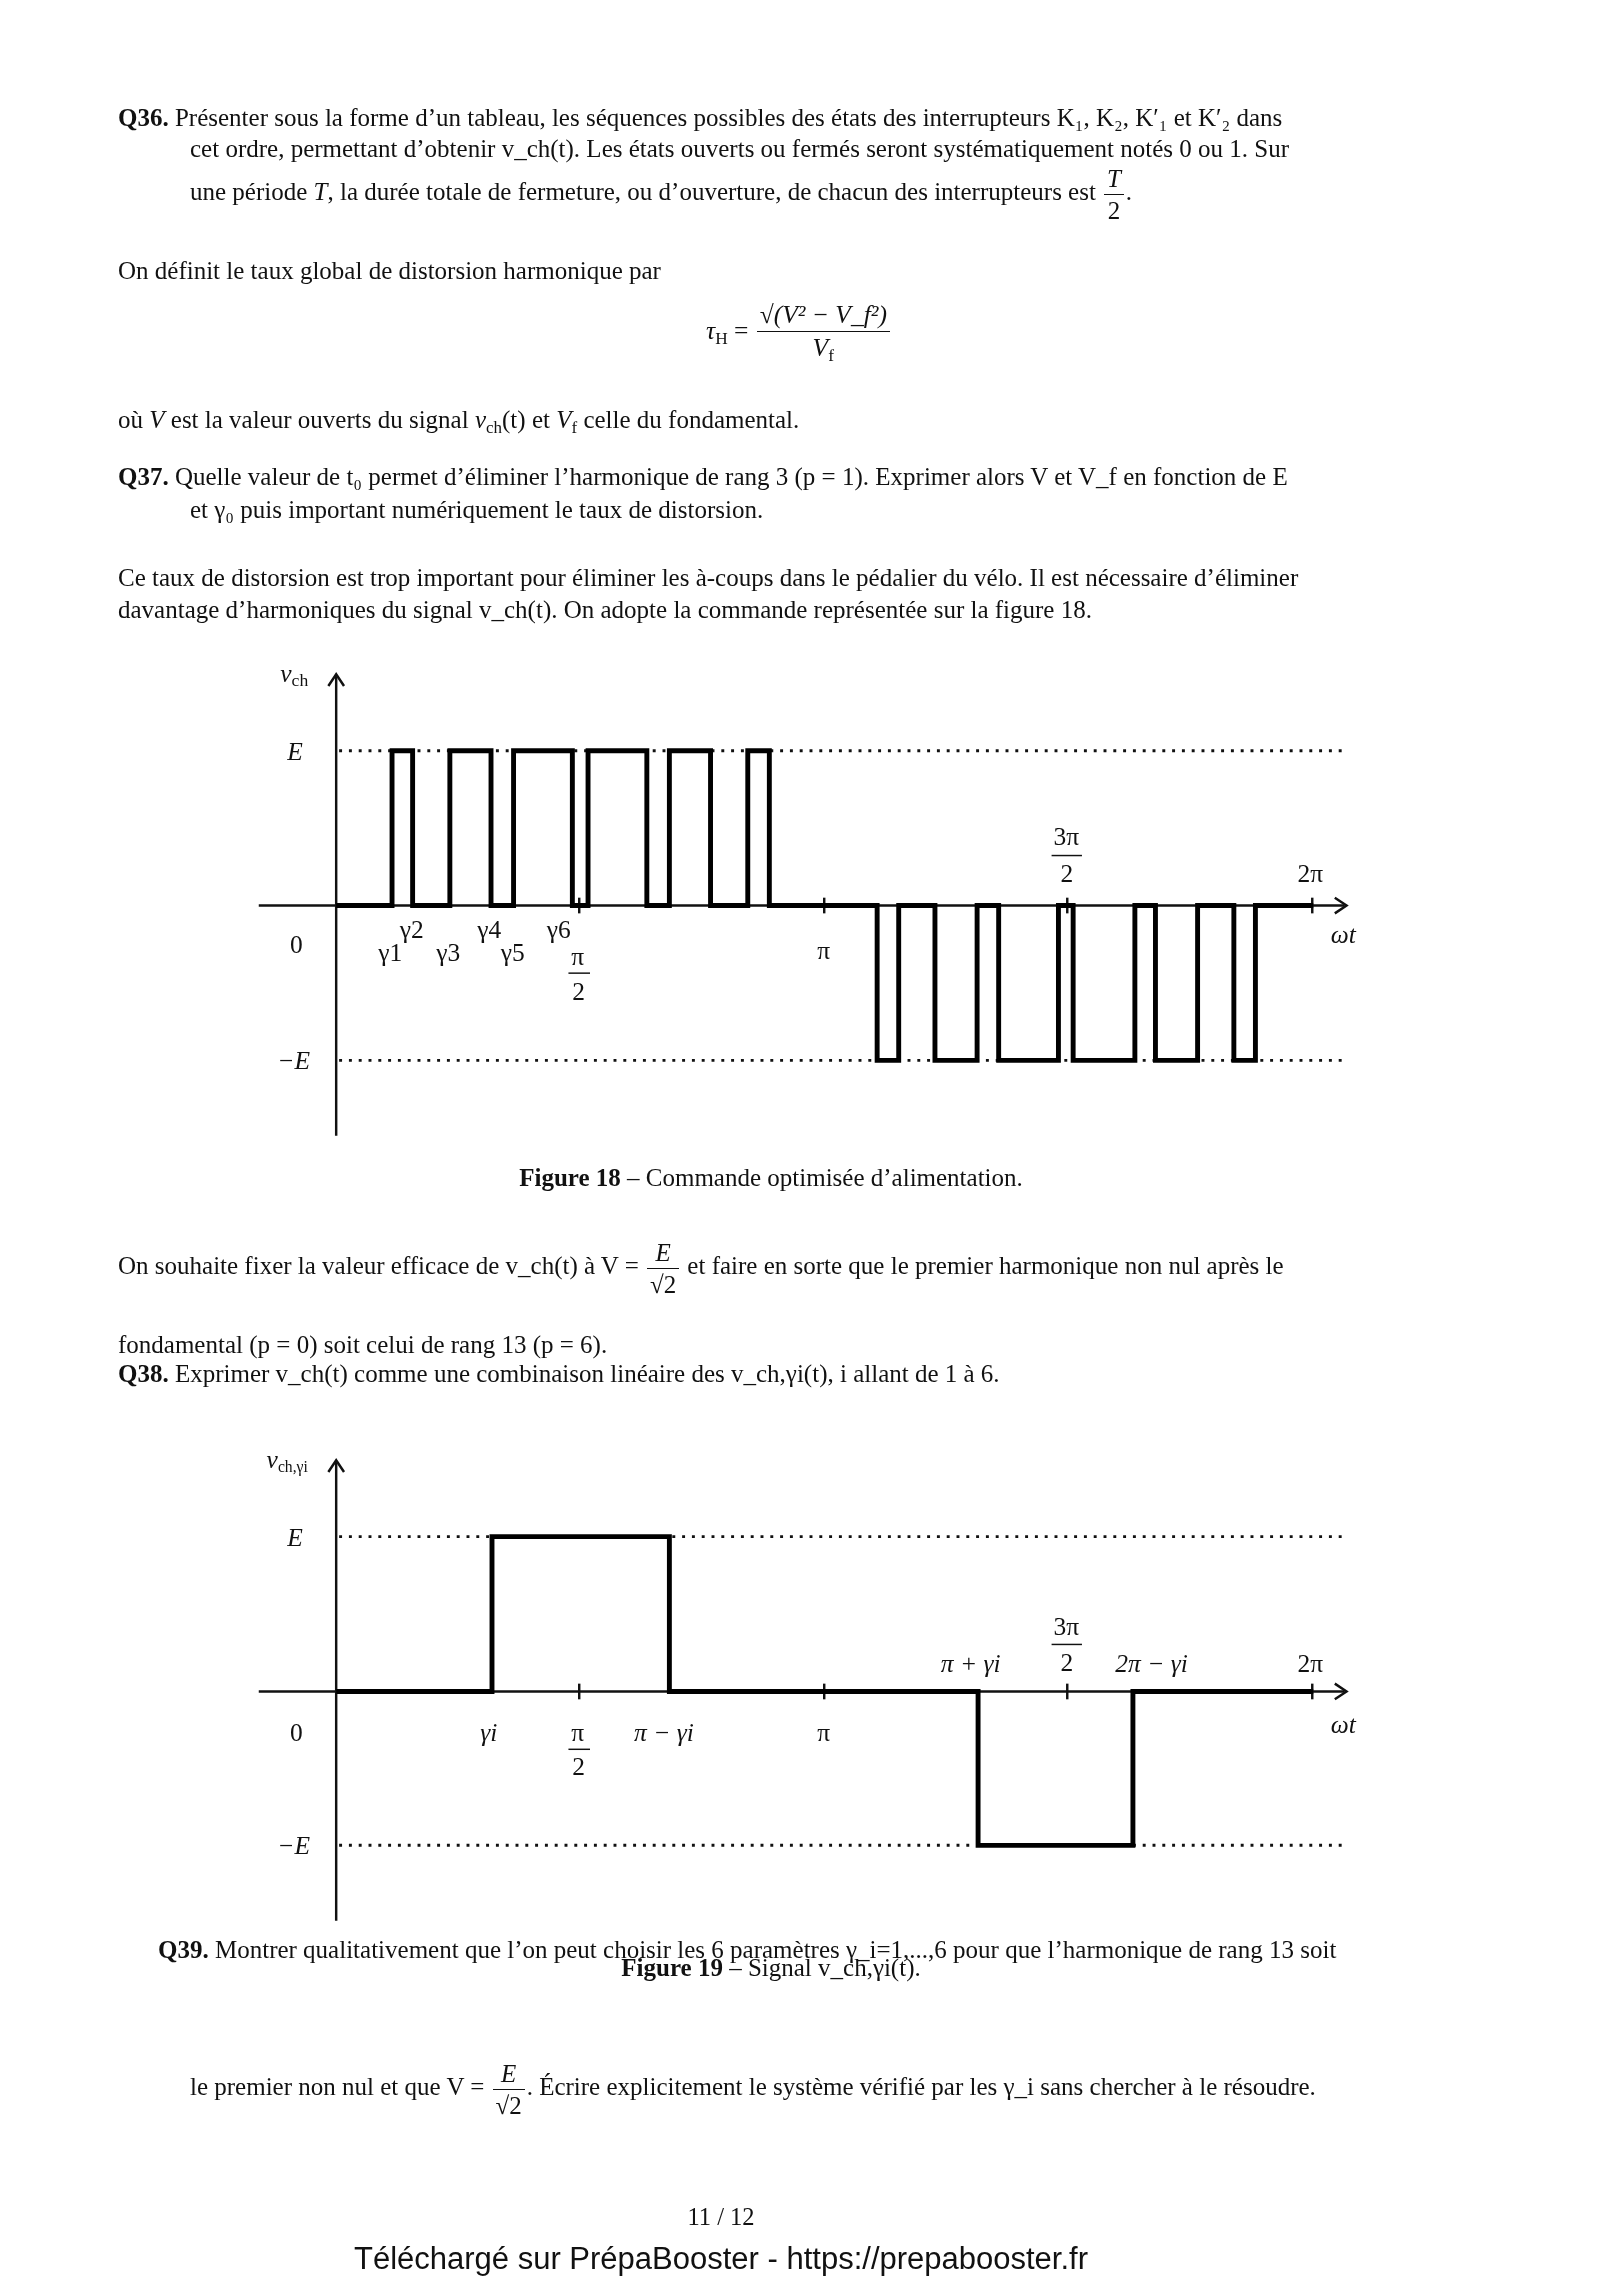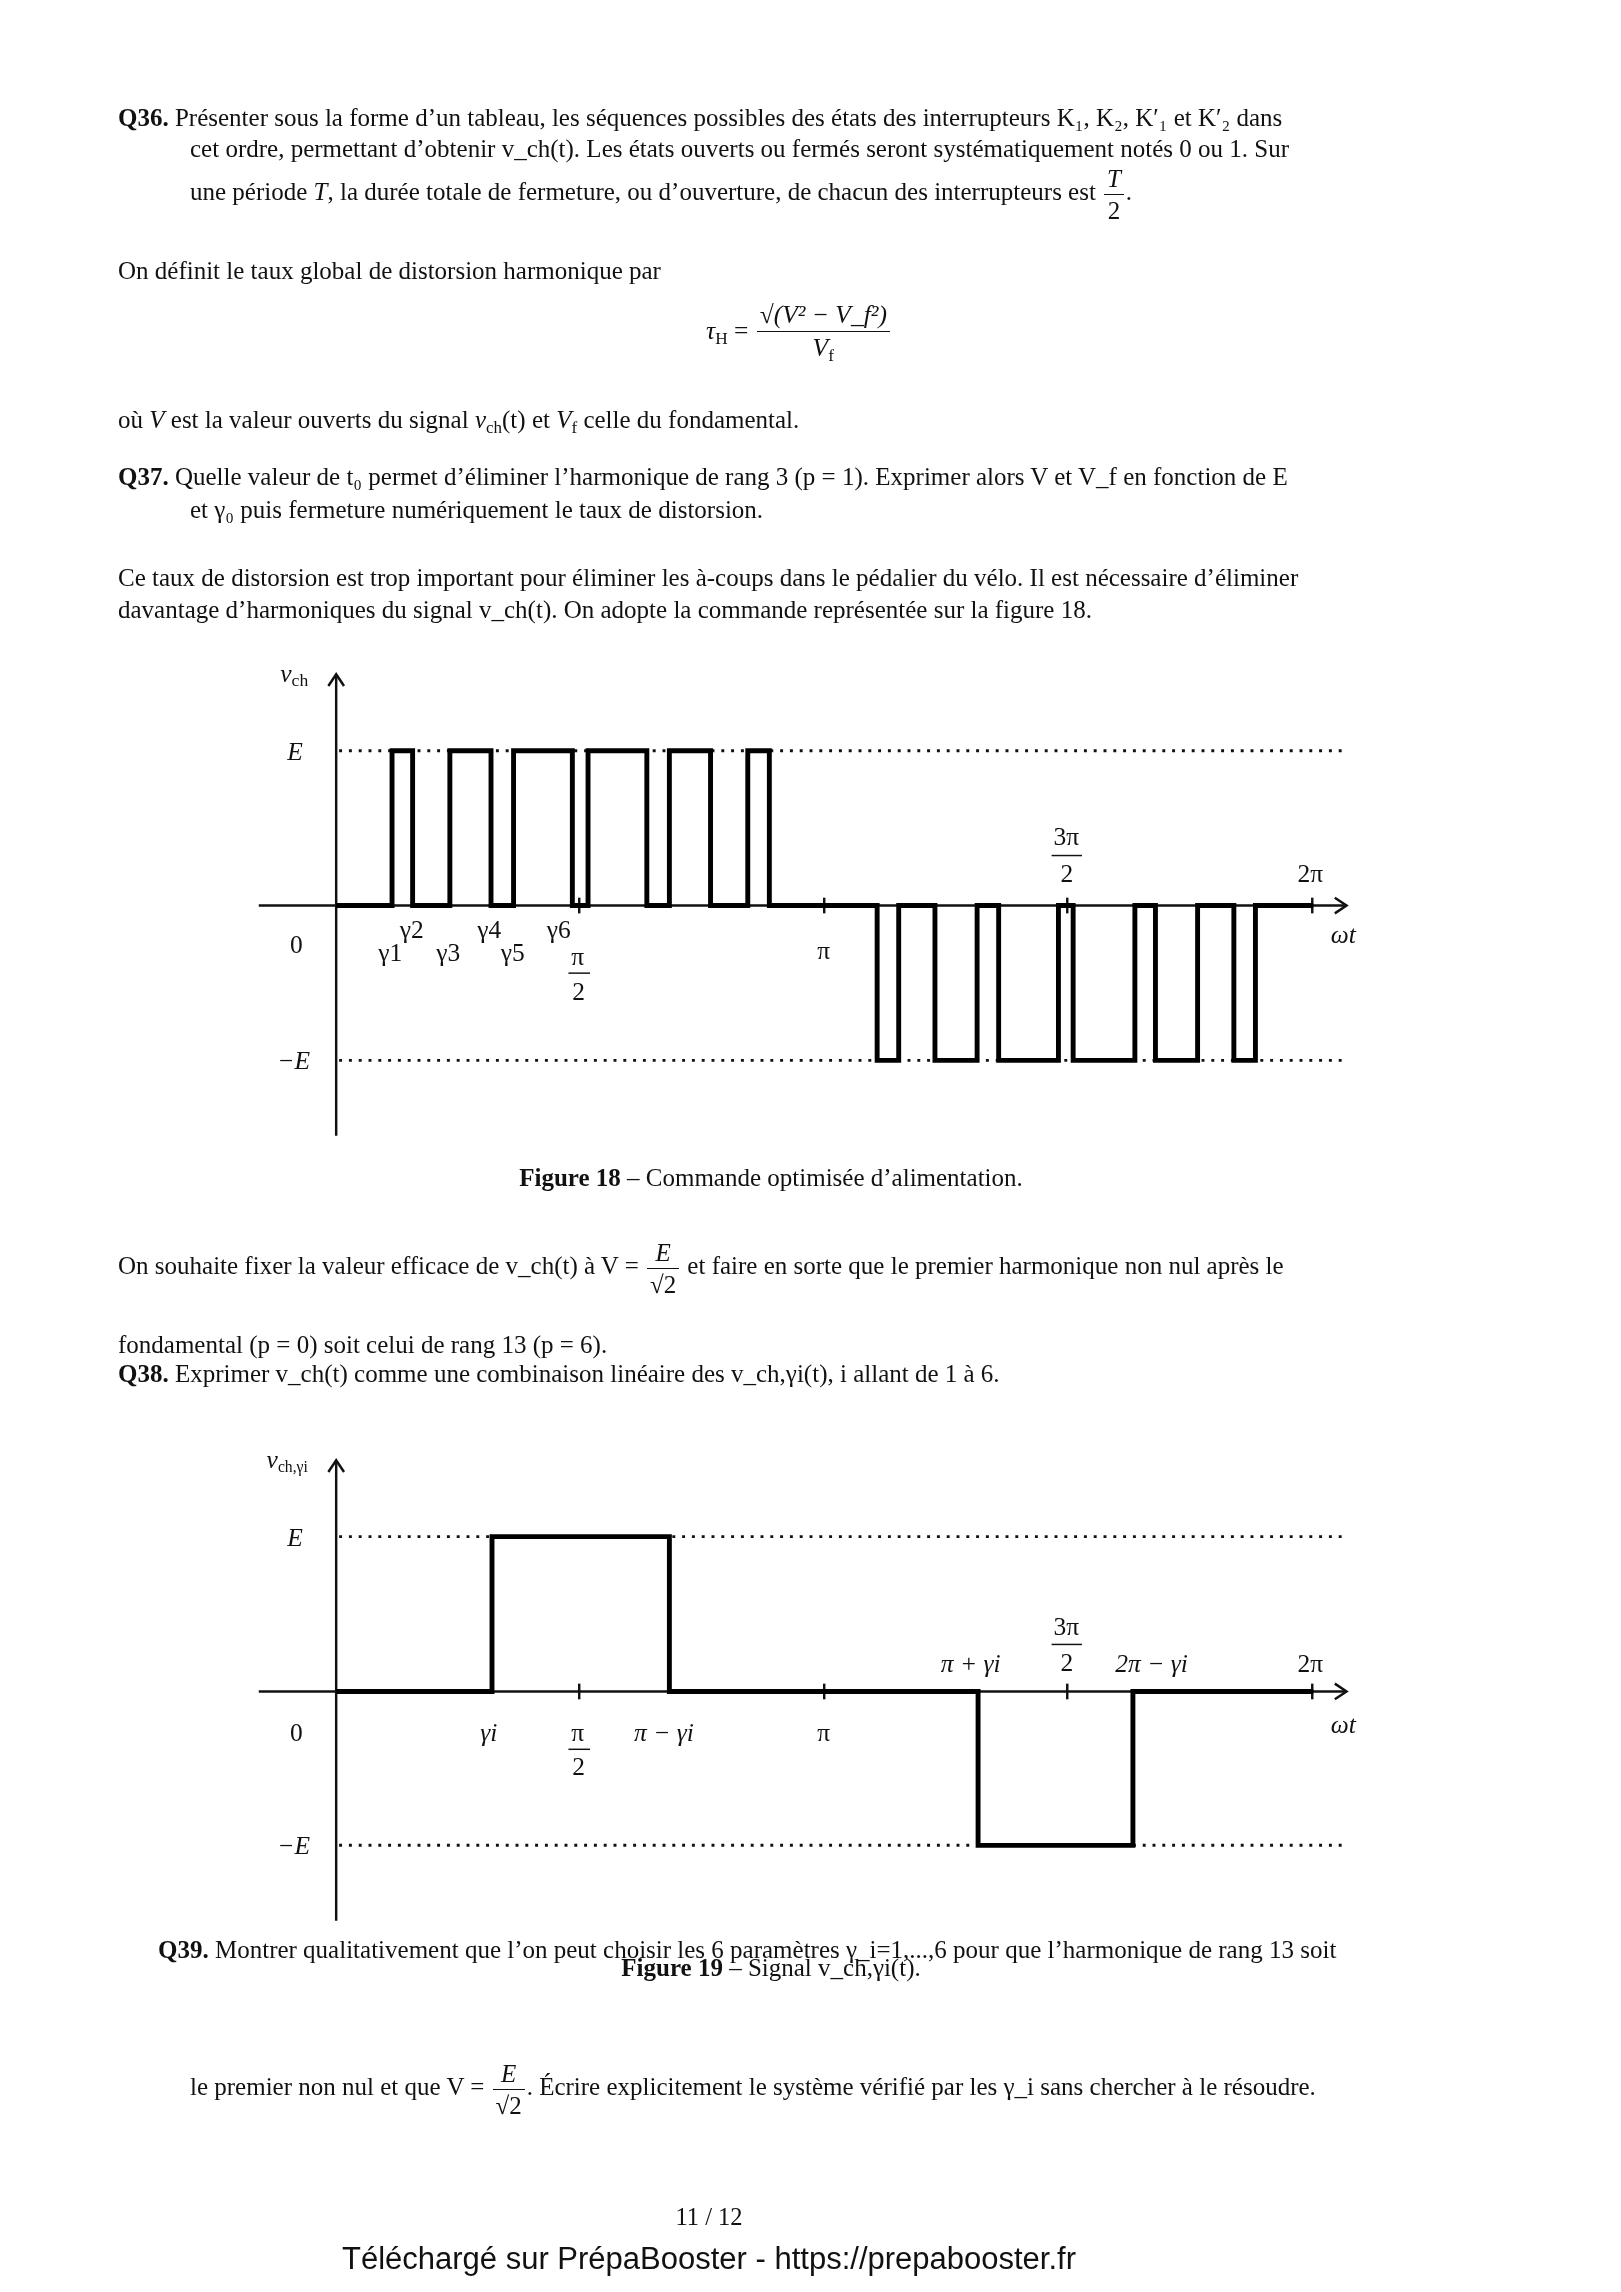--- a/index.html
+++ b/index.html
@@ -8,21 +8,21 @@
   .abs { position:absolute; white-space:nowrap; }
   .line { position:absolute; left:118px; white-space:nowrap; font-family:"Liberation Serif", serif; font-size:25px; }
   .indent { left:190px; }
   .qnum { font-weight:bold; }
   i, .m { font-style:italic; }
   sub { font-size:0.68em; vertical-align:-0.3em; line-height:0; font-style:normal; }
   .frac { display:inline-block; vertical-align:middle; text-align:center; margin:0 2px; }
   .frac > span { display:block; padding:0 2.9px; line-height:1.25em; }
   .frac > span.num { border-bottom:1.4px solid #111; }
   .caption { position:absolute; width:1542px; left:0; text-align:center; font-family:"Liberation Serif", serif; font-size:25px; }
-  .footer { position:absolute; width:1410px; left:4px; text-align:center; }
+  .footer { position:absolute; width:1410px; left:16px; text-align:center; }
   svg text { font-family:"Liberation Serif", serif; font-size:26px; fill:#111; }
   .axis { stroke:#111; stroke-width:2.5; fill:none; }
   .sig { stroke:#000; stroke-width:5; fill:none; stroke-linejoin:miter; }
   .dot { stroke:#111; stroke-width:3; stroke-dasharray:3 7; }
   .tick { stroke:#111; stroke-width:2.5; }
 </style>
 </head>
 <body>
 
 <div class="line" style="top:104px;">
@@ -45,21 +45,21 @@
 </div>
 
 <div class="line" style="top:406px;">
   <span>où </span><i>V</i><span> est la valeur ouverts du signal </span><i>v</i><sub>ch</sub><span>(t) et </span><i>V</i><sub>f</sub><span> celle du fondamental.</span>
 </div>
 
 <div class="line" style="top:463px;">
   <span class="qnum">Q37.</span>
   <span>Quelle valeur de t₀ permet d’éliminer l’harmonique de rang 3 (p = 1). Exprimer alors V et V_f en fonction de E</span>
 </div>
-<div class="line indent" style="top:496px;">et γ₀ puis fermeture numériquement le taux de distorsion.</div>
+<div class="line indent" style="top:496px;">et γ₀ puis important numériquement le taux de distorsion.</div>
 
 <div class="line" style="top:564px;">Ce taux de distorsion est trop important pour éliminer les à-coups dans le pédalier du vélo. Il est nécessaire d’éliminer</div>
 <div class="line" style="top:596px;">davantage d’harmoniques du signal v_ch(t). On adopte la commande représentée sur la figure 18.</div>
 
 <svg class="abs" style="left:0; top:0;font-size:24px" width="1621" height="1176" viewBox="0 0 1654 1200">
 
   <line class="dot" x1="346" y1="766" x2="1374" y2="766"></line>
   <line class="dot" x1="346" y1="1082" x2="1374" y2="1082"></line>
 
   <line class="axis" x1="264" y1="924" x2="1372" y2="924"></line>

